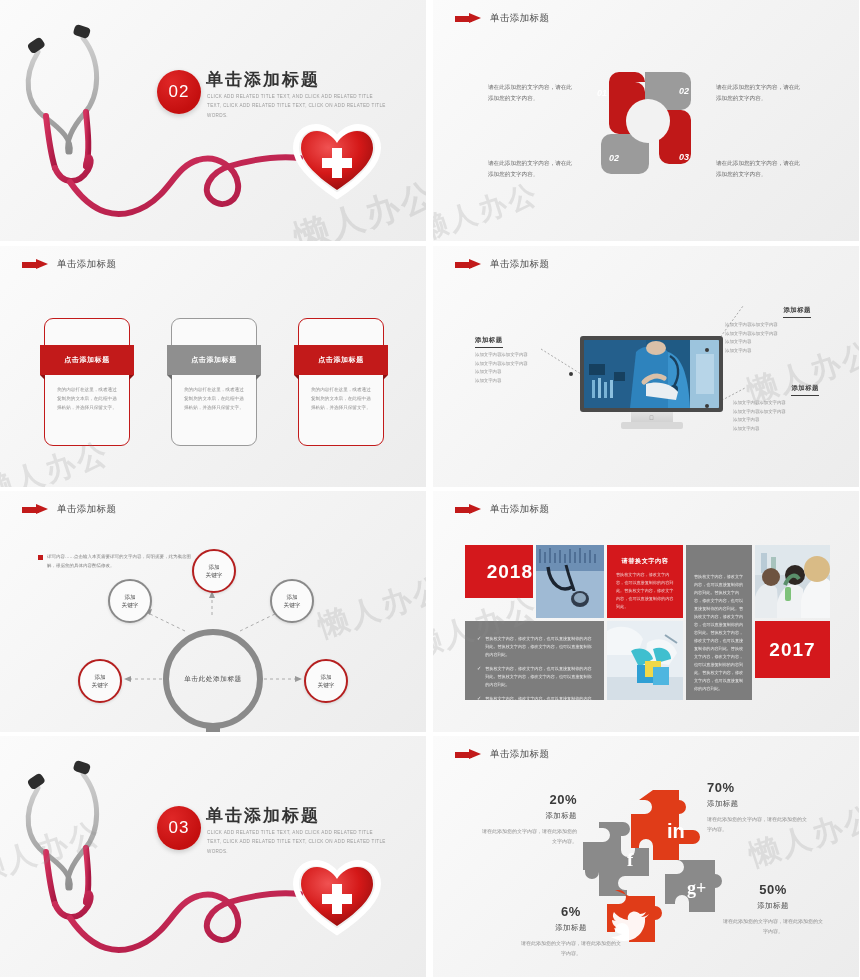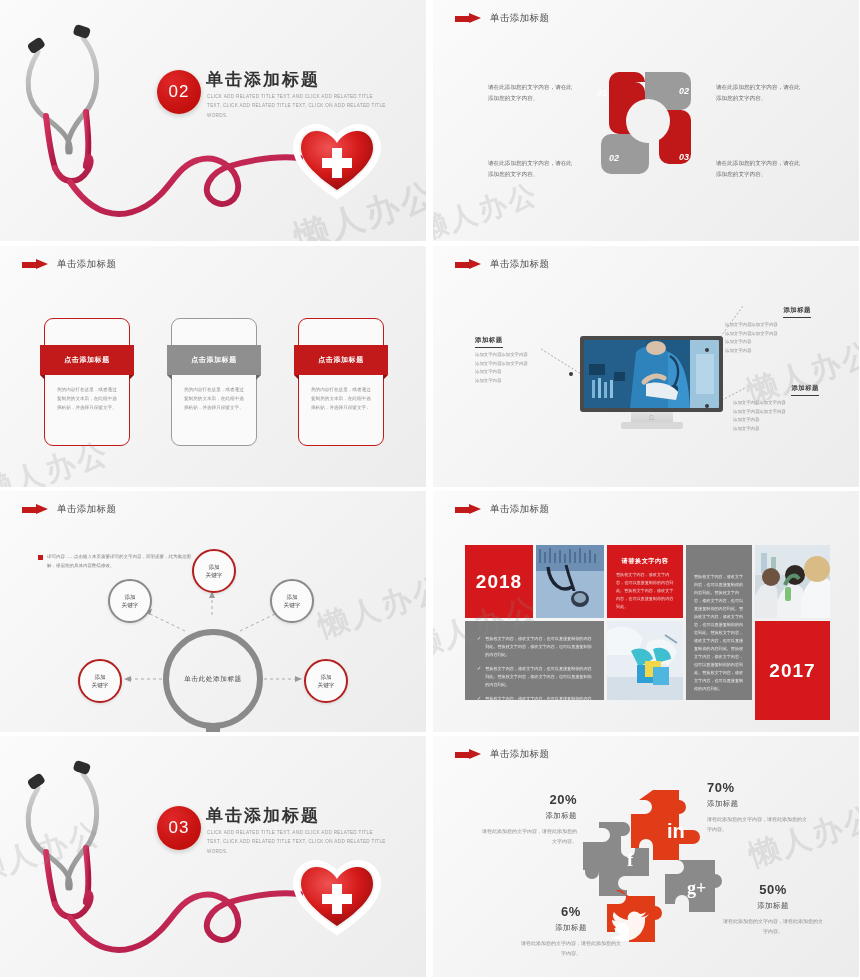--- a/index.html
+++ b/index.html
@@ -333,21 +333,21 @@
     <div class="hdr">
       <span class="arw">
           <i class="shaft"></i>
           <i class="head"></i>
         </span>
       <span class="hdr-t">单击添加标题</span>
     </div>
 
     <div class="mos">
 
-      <div class="mc red" style="left:0;top:0;width:68px;height:73px;display:flex;align-items:center;justify-content:center;">
+      <div class="mc red" style="left:0;top:0;width:68px;height:53px;display:flex;align-items:center;justify-content:flex-end;">
         <span class="yr">2018</span>
       </div>
 
       <div class="mc" style="left:71px;top:0;width:68px;height:73px;">
         <svg viewBox="0 0 68 73" style="width:100%;height:100%;display:block;">
           <rect width="68" height="73" fill="#9fbad4"></rect>
           <rect width="68" height="26" fill="#6d8fb4"></rect>
           <g fill="#4f6f95">
             <rect x="3" y="4" width="2" height="14"></rect>
               <rect x="8" y="7" width="2" height="11"></rect>
@@ -420,21 +420,21 @@
           <path d="M40,22 C52,14 66,20 70,32 L62,44 L38,40 Z" fill="#f4f7f9"></path>
           <path d="M24,30 C34,24 44,30 46,38 L32,46 Z" fill="#3fbfcf"></path>
           <path d="M46,28 C56,24 64,30 64,38 L50,42 Z" fill="#3fbfcf"></path>
           <rect x="30" y="44" width="18" height="18" fill="#2f9fd4"></rect>
           <rect x="38" y="40" width="16" height="16" fill="#f0d84a"></rect>
           <rect x="46" y="46" width="16" height="18" fill="#4fb6e0"></rect>
           <path d="M58,14 L70,22" stroke="#8fa6b5" stroke-width="2" fill="none"></path>
         </svg>
       </div>
 
-      <div class="mc red" style="left:290px;top:76px;width:75px;height:99px;display:flex;align-items:center;justify-content:center;">
+      <div class="mc red" style="left:290px;top:76px;width:75px;height:57px;display:flex;align-items:center;justify-content:center;">
         <span class="yr">2017</span>
       </div>
     </div>
     <div class="wm" style="left:-24px;top:116px;font-size:30px;">懒人办公</div>
   </div>
 
   <div class="panel bgrad p-c0 p-r3 cover">
     <svg class="steth" viewBox="0 0 426 241">
       <defs>
         <linearGradient id="tubeB" x1="0" y1="0" x2="1" y2="1">

